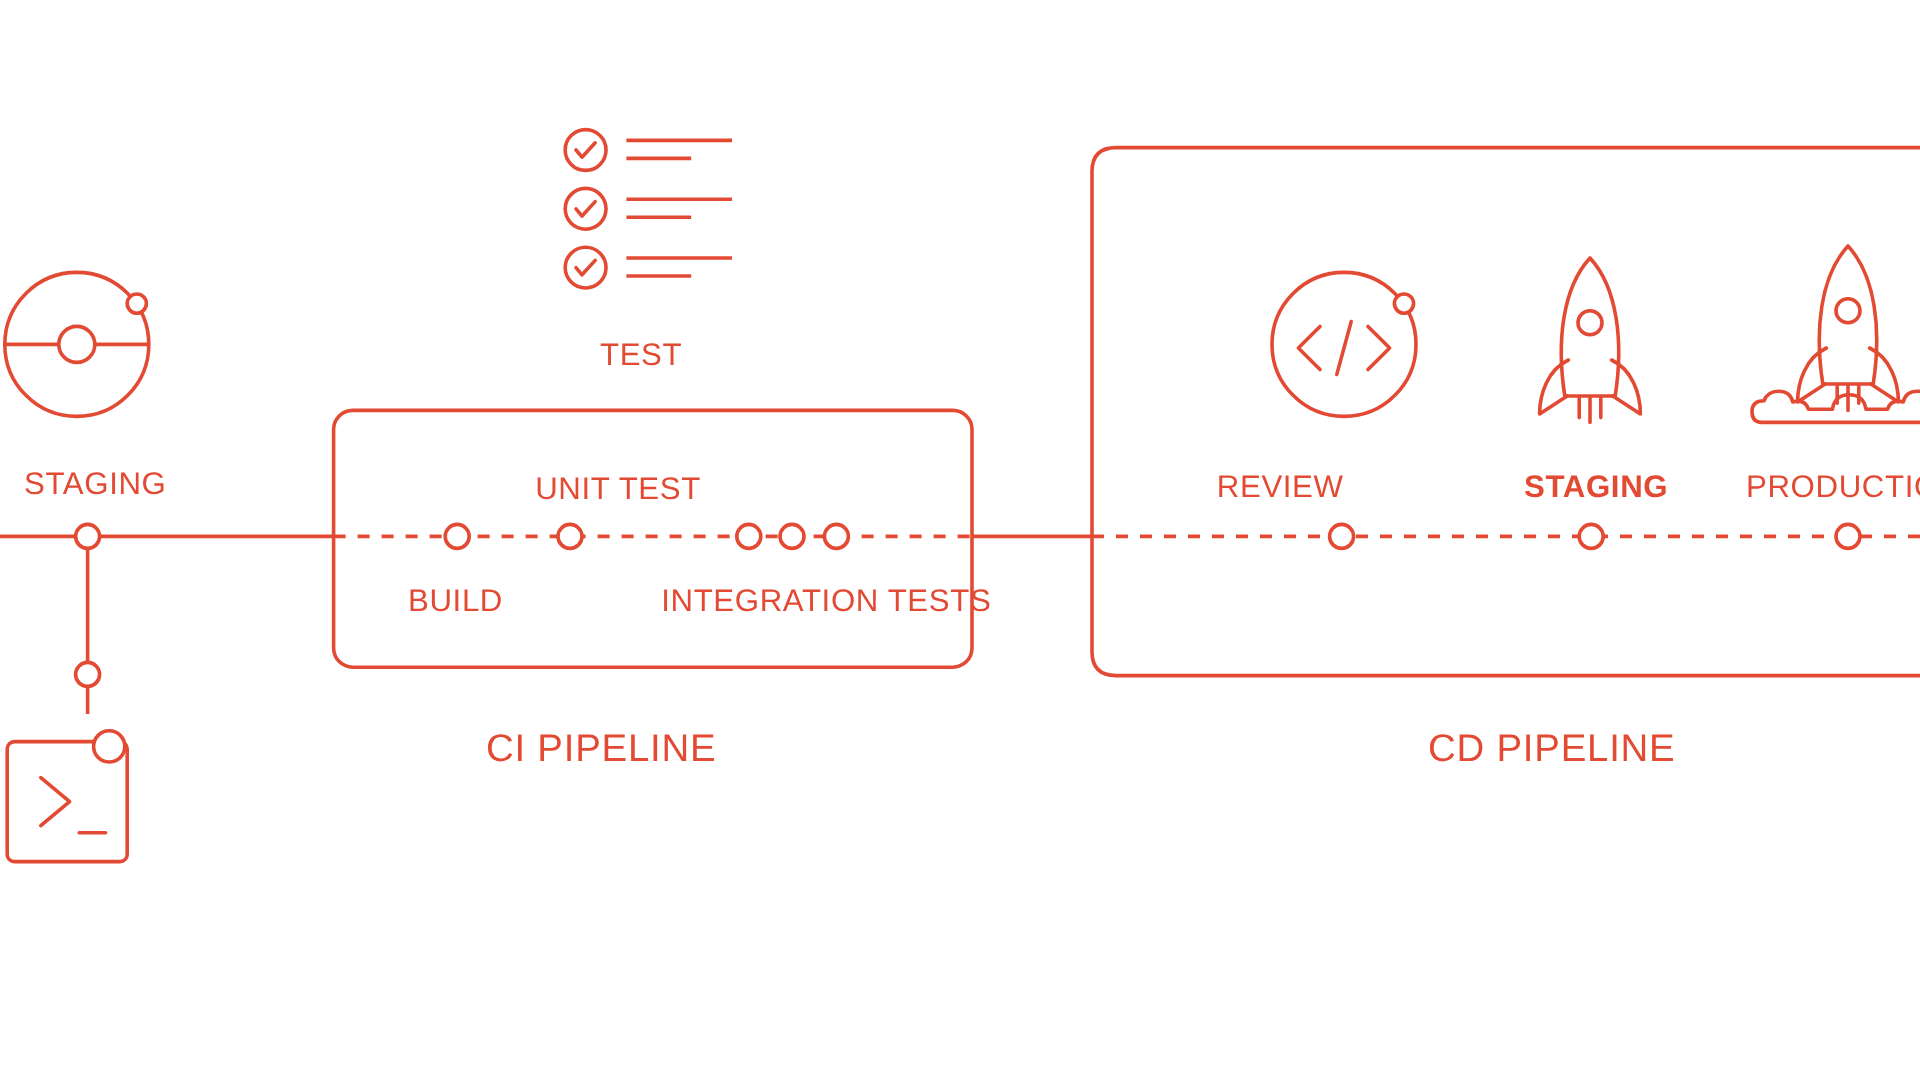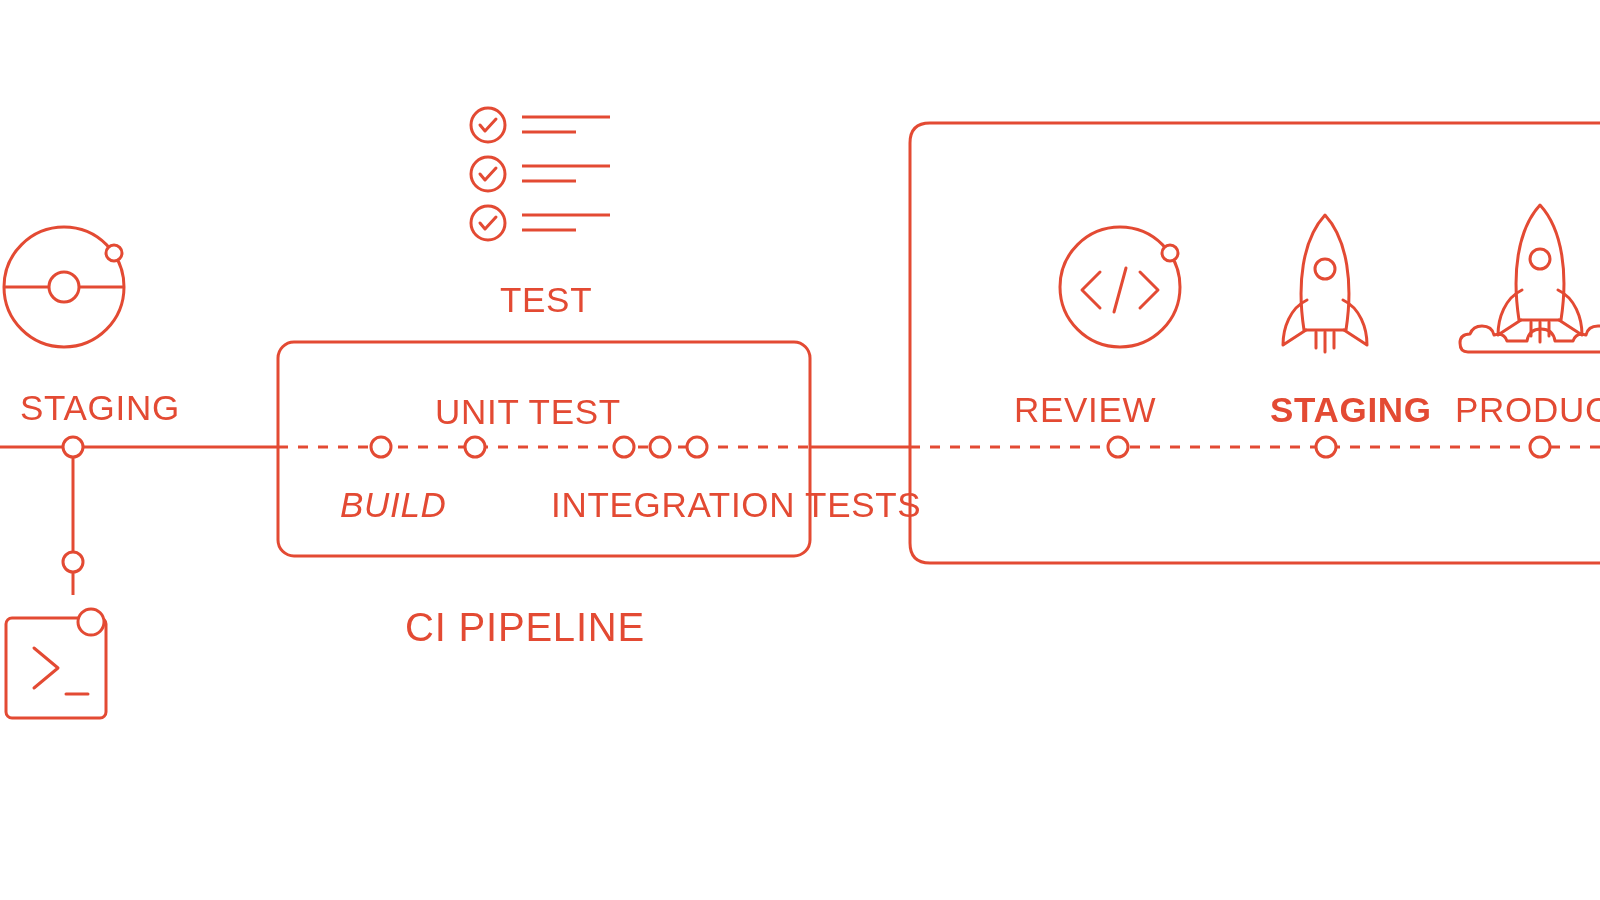--- a/index.html
+++ b/index.html
@@ -1,20 +1,20 @@
 <!DOCTYPE html>
 <html><head>
 <meta charset="utf-8">
 <style>
   html,body{margin:0;padding:0;background:#fff;font-family:"Helvetica Neue",Arial,sans-serif;}
   #stage{position:relative;width:1600px;height:900px;overflow:hidden;}
   svg{position:absolute;left:0;top:0;}
   .lbl{position:absolute;color:#e34a33;letter-spacing:.02em;font-weight:400;white-space:nowrap;}
-  .lbl.big{font-size:40px;}
-  .lbl.mid{font-size:35px;}
+  .lbl.big{font-size:32px;}
+  .lbl.mid{font-size:26px;}
 </style>
 </head>
 <body>
 
 <div id="stage">
 
 <svg width="1600" height="900" viewBox="0 0 1600 900" fill="none" stroke="#e34a33">
 
   <line x1="0" y1="447" x2="278" y2="447" stroke-width="3"></line>
   <line x1="278" y1="447" x2="810" y2="447" stroke-width="3" stroke-dasharray="10 10"></line>
@@ -96,21 +96,22 @@
     <path d="M1522 290 C1505 298 1498 318 1498 335 L1521 320"></path>
     <path d="M1558 290 C1575 298 1582 318 1582 335 L1559 320"></path>
     <path d="M1531 322 L1531 336 M1540 322 L1540 342 M1549 322 L1549 336"></path>
 
     <path d="M1468 352 q-8 0 -8 -9 q0 -9 10 -9 q3 -8 12 -8 q10 0 12 9 q10 -3 13 6 h20 q2 -12 14 -12 q12 0 14 12 h18 q3 -9 13 -6 q2 -9 12 -9 q9 0 12 8 q10 0 10 9 q0 9 -8 9 Z"></path>
   </g>
 </svg>
 
 <div class="lbl mid" style="left:20px;top:388px;">STAGING</div>
 <div class="lbl mid" style="left:500px;top:280px;">TEST</div>
-<div class="lbl mid" style="left:340px;top:485px;font-style:italic;">BUILD</div>
-<div class="lbl mid" style="left:435px;top:392px;text-align:center;">UNIT TEST</div>
+<div class="lbl mid" style="left:340px;top:485px;">BUILD</div>
+<div class="lbl mid" style="left:446px;top:392px;text-align:center;">UNIT TEST</div>
 <div class="lbl mid" style="left:530px;top:485px;margin-left:21px;">INTEGRATION TESTS</div>
 <div class="lbl mid" style="left:1014px;top:390px;">REVIEW</div>
 <div class="lbl mid" style="left:1270px;top:390px;font-weight:bold;">STAGING</div>
 <div class="lbl mid" style="left:1455px;top:390px;">PRODUCTIO</div>
 <div class="lbl big" style="left:405px;top:605px;">CI PIPELINE</div>
+<div class="lbl big" style="left:1190px;top:605px;">CD PIPELINE</div>
 
 </div>
 
 </body></html>

